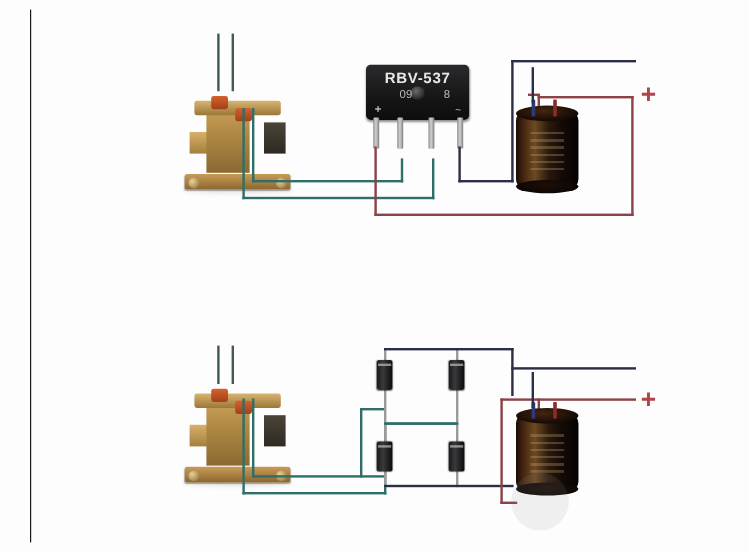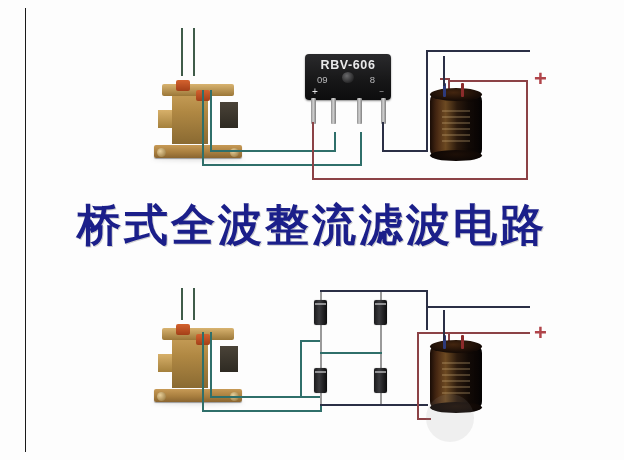--- a/index.html
+++ b/index.html
@@ -49,21 +49,21 @@
     background:rgba(0,0,0,.10);filter:blur(2px);border-radius:50%;}
 
   
   .bridge{position:absolute;width:86px;height:46px;
     background:linear-gradient(180deg,#2a2a2c 0%,#161617 60%,#0d0d0e 100%);
     border-radius:4px;box-shadow:0 1px 2px rgba(0,0,0,.45);}
   .bridge .bl-label{position:absolute;left:0;right:0;top:4px;text-align:center;
     color:#e9e9ea;font-size:12.5px;letter-spacing:.6px;font-weight:600;}
   .bridge .bl-hole{position:absolute;left:50%;top:18px;margin-left:-6px;width:12px;height:11px;
     border-radius:50%;background:radial-gradient(circle at 40% 35%,#6a6a6c,#0b0b0c);}
-  .bridge .bl-09{position:absolute;left:12px;top:20px;color:#b9b9bb;font-size:9.5px;}
+  .bridge .bl-09{position:absolute;left:28px;top:20px;color:#b9b9bb;font-size:9.5px;}
   .bridge .bl-8{position:absolute;right:16px;top:20px;color:#b9b9bb;font-size:9.5px;}
   .bridge .bl-plus{position:absolute;left:7px;bottom:3px;color:#e2e2e4;font-size:10px;line-height:1;}
   .bridge .bl-tilde{position:absolute;right:7px;bottom:4px;color:#c9c9cb;font-size:8px;line-height:1;}
   .pin{position:absolute;width:5px;height:26px;
     background:linear-gradient(90deg,#8d8d8d,#d2d2d2 45%,#7e7e7e);border-radius:1px;}
 
   
   .cap{position:absolute;width:52px;height:70px;}
   .cap-body{position:absolute;left:0;top:6px;width:52px;height:62px;border-radius:5px/7px;
     background:linear-gradient(90deg,#241209 0%,#4a2a14 14%,#6d4a22 30%,#2b1a0d 52%,#120a06 74%,#070404 100%);
@@ -133,21 +133,21 @@
 
     <div class="w wv teal" style="left:202px;top:90px;height:76px;"></div>
     <div class="w wv teal" style="left:210px;top:90px;height:62px;"></div>
 
     <div class="w wh teal" style="left:202px;top:164px;width:160px;"></div>
     <div class="w wh teal" style="left:210px;top:150px;width:126px;"></div>
     <div class="w wv teal" style="left:360px;top:132px;height:34px;"></div>
     <div class="w wv teal" style="left:334px;top:132px;height:20px;"></div>
 
     <div class="bridge" style="left:305px;top:54px;">
-      <div class="bl-label">RBV-606</div>
+      <div class="bl-label">RBV-537</div>
       <div class="bl-hole"></div>
       <div class="bl-09">09</div>
       <div class="bl-8">8</div>
       <div class="bl-plus">+</div>
       <div class="bl-tilde">~</div>
     </div>
 
     <div class="pin" style="left:311px;top:98px;"></div>
     <div class="pin" style="left:331px;top:98px;"></div>
     <div class="pin" style="left:357px;top:98px;"></div>
@@ -172,21 +172,20 @@
       <div class="cap-top"></div>
       <div class="cap-lead-b" style="left:13px;top:-5px;"></div>
       <div class="cap-lead-r" style="left:31px;top:-5px;"></div>
     </div>
 
     <div class="w wv navy" style="left:443px;top:56px;height:30px;"></div>
 
     <div class="plusmark" style="left:534px;top:68px;">+</div>
   </div>
 
-  <div class="title">桥式全波整流滤波电路</div>
 
   <div>
 
     <div class="w wv green" style="left:181px;top:288px;height:32px;"></div>
     <div class="w wv green" style="left:193px;top:288px;height:32px;"></div>
 
     <div class="xfmr" style="left:150px;top:316px;">
       <div class="xf-shadow"></div>
       <div class="xf-base"></div>
       <div class="xf-core"></div>

